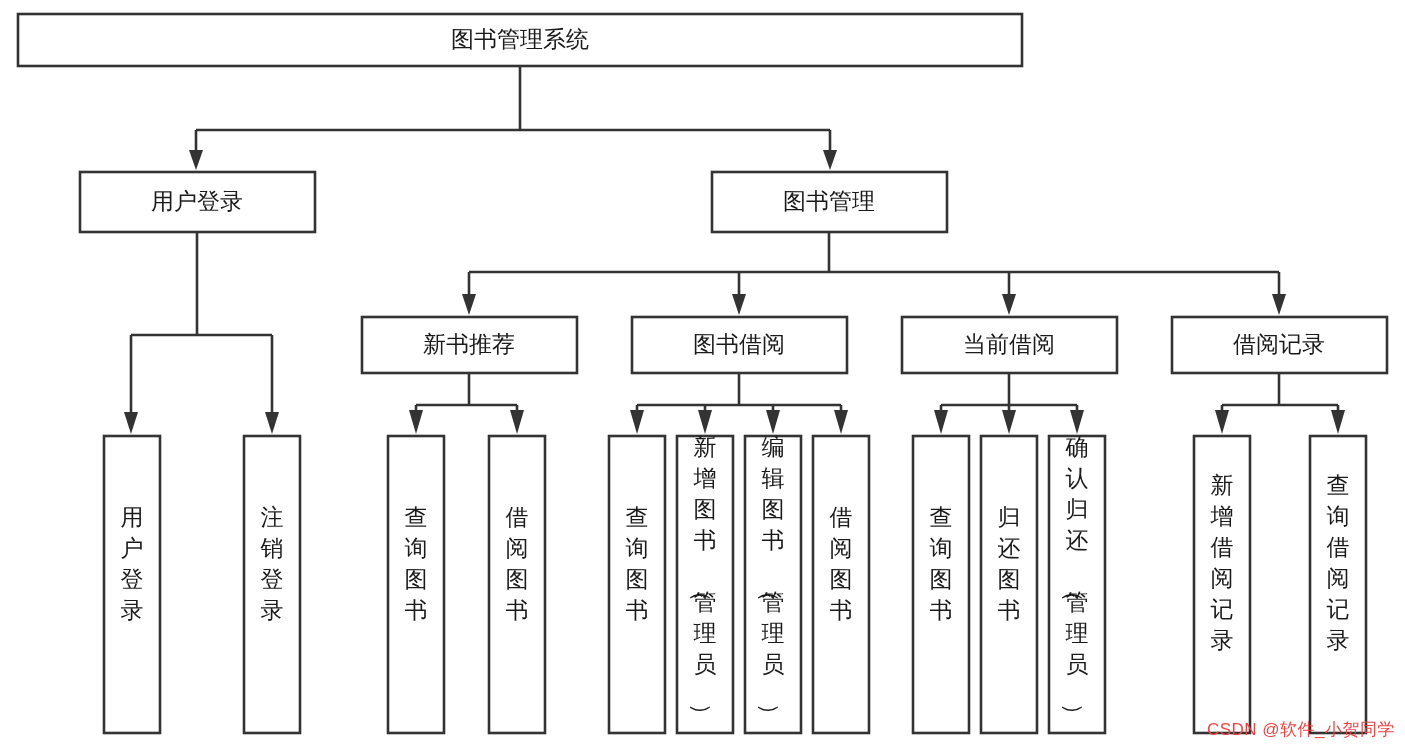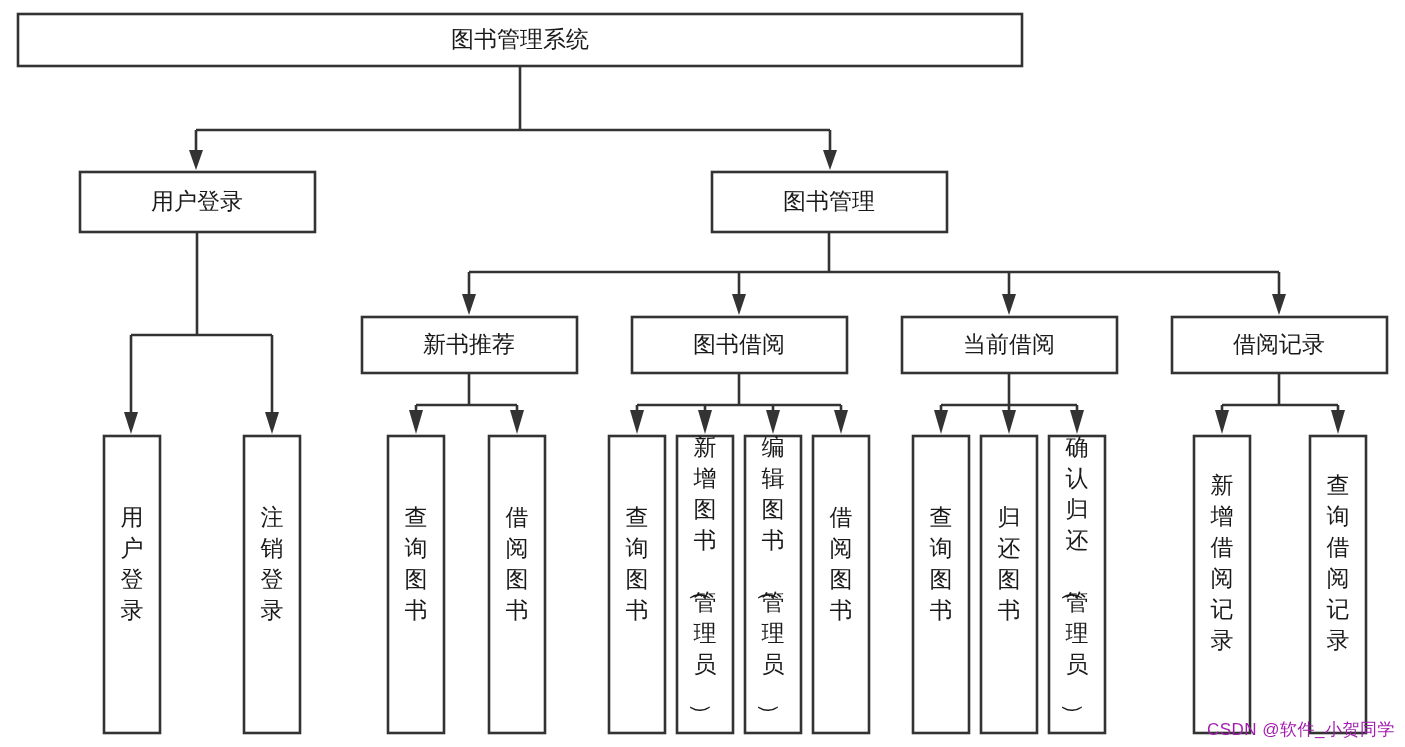--- a/index.html
+++ b/index.html
@@ -45,21 +45,21 @@
   .arrow-head {
     fill: #333333;
     stroke: none;
   }
   .watermark {
     position: absolute;
     right: 10px;
     bottom: 6px;
     font-family: "Liberation Sans", sans-serif;
     font-size: 17px;
-    color: #a21caf;
+    color: #ef4444;
     white-space: nowrap;
     letter-spacing: 0.5px;
     pointer-events: none;
   }
 </style>
 </head>
 <body>
 
 <svg id="diagram" viewBox="0 0 1405 747" xmlns="http://www.w3.org/2000/svg">
 

